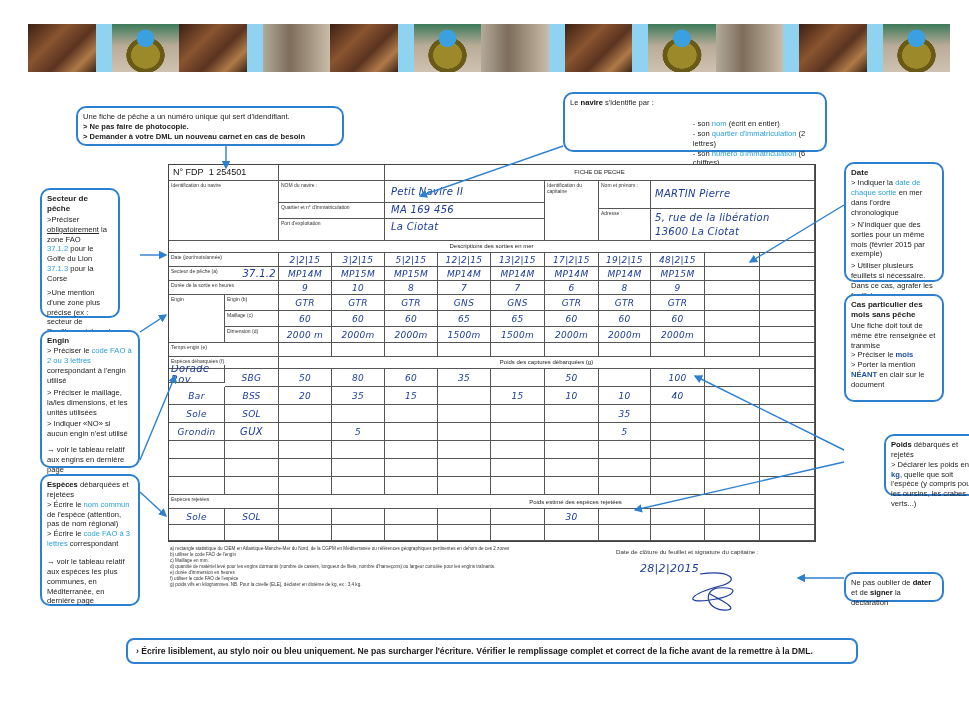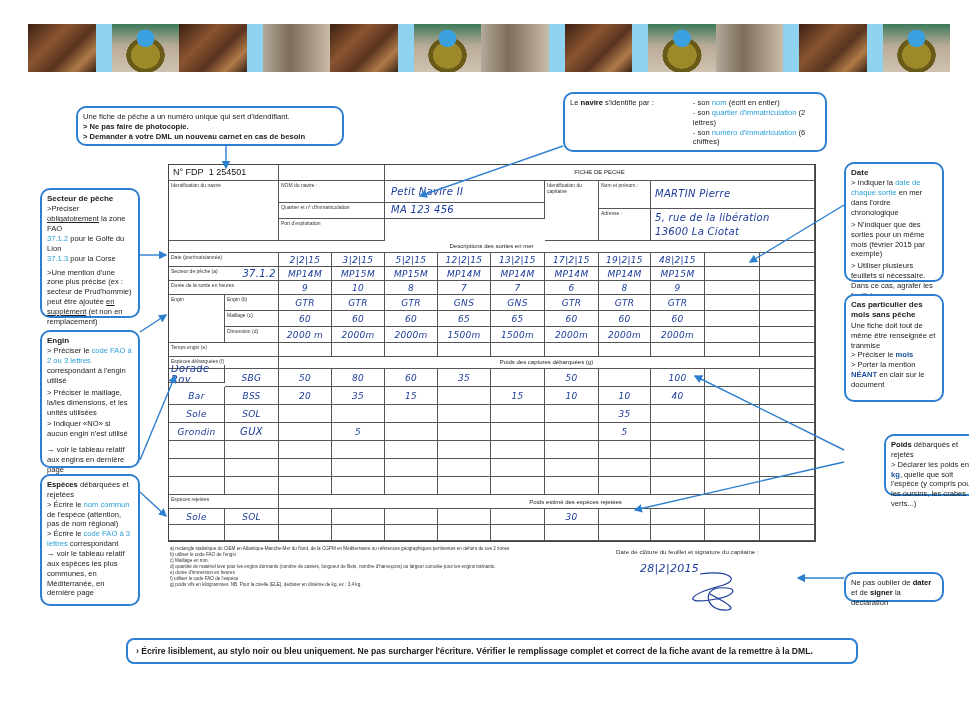--- a/index.html
+++ b/index.html
@@ -66,48 +66,48 @@
 <div class="callout" style="left:76px;top:106px;width:268px;height:40px;">
   <div>Une fiche de pêche a un numéro unique qui sert d'idendifiant.</div>
   <div style="font-weight:bold;">&gt; Ne pas faire de photocopie.</div>
   <div style="font-weight:bold;">&gt; Demander à votre DML un nouveau carnet en cas de besoin</div>
 </div>
 
 <div class="callout" style="left:563px;top:92px;width:264px;height:60px;display:flex;">
   <div style="white-space:nowrap;">
     <span>Le </span><b>navire</b><span> s'identifie par : </span>
   </div>
-  <div id="navire-items" style="margin-left:2px;">
+  <div id="navire-items" style="margin-left:2px;margin-top:21px;">
       <div><span>- son </span><span class="blue">nom</span><span> (écrit en entier)</span></div>
       <div><span>- son </span><span class="blue">quartier d'immatriculation</span><span> (2 lettres)</span></div>
       <div><span>- son </span><span class="blue">numéro d'immatriculation</span><span> (6 chiffres)</span></div>
     </div>
 </div>
 
-<div class="callout" style="left:40px;top:188px;width:100px;height:130px;">
+<div class="callout" style="left:40px;top:188px;width:80px;height:130px;">
   <div class="ttl">Secteur de pêche</div>
   <div><span>&gt;Préciser </span><span class="u">obligatoirement</span><span> la zone FAO</span></div>
   <div><span class="blue">37.1.2</span><span> pour le Golfe du Lion</span></div>
   <div><span class="blue">37.1.3</span><span> pour la Corse</span></div>
   <div style="margin-top:4px;"><span>&gt;Une mention d'une zone plus précise (ex : secteur de Prud'hommie) peut être ajoutée </span><span class="u">en supplément</span><span> (et non en remplacement)</span></div>
 </div>
 
 <div class="callout" style="left:40px;top:330px;width:100px;height:138px;">
   <div class="ttl">Engin</div>
   <div><span>&gt; Préciser le </span><span class="blue">code FAO à 2 ou 3 lettres</span><span> correspondant à l'engin utilisé</span></div>
   <div style="margin-top:2px;">&gt; Préciser le maillage, la/les dimensions, et les unités utilisées</div>
   <div style="margin-top:2px;">&gt; Indiquer «NO» si aucun engin n'est utilisé</div>
   <div style="margin-top:6px;">→ voir le tableau relatif aux engins en dernière page</div>
 </div>
 
 <div class="callout" style="left:40px;top:474px;width:100px;height:132px;">
   <div><b>Espèces</b><span> débarquées et rejetées</span></div>
   <div><span>&gt; Écrire le </span><span class="blue">nom commun</span><span> de l'espèce (attention, pas de nom régional)</span></div>
   <div><span>&gt; Écrire le </span><span class="blue">code FAO à 3 lettres</span><span> correspondant</span></div>
-  <div style="margin-top:0;">→ voir le tableau relatif aux espèces les plus communes, en Méditerranée, en dernière page</div>
+  <div style="margin-top:8px;">→ voir le tableau relatif aux espèces les plus communes, en Méditerranée, en dernière page</div>
 </div>
 
 <div class="callout" style="left:844px;top:162px;width:100px;height:120px;">
   <div class="ttl">Date</div>
   <div><span>&gt; Indiquer la </span><span class="blue">date de chaque sortie</span><span> en mer dans l'ordre chronologique</span></div>
   <div style="margin-top:2px;">&gt; N'indiquer que des sorties pour un même mois (février 2015 par exemple)</div>
   <div style="margin-top:2px;">&gt; Utiliser plusieurs feuillets si nécessaire. Dans ce cas, agrafer les feuillets</div>
 </div>
 
 <div class="callout" style="left:844px;top:294px;width:100px;height:108px;">
@@ -131,22 +131,23 @@
   <div class="fc" style="left:0;top:0;width:110px;height:16px;font-size:9px;color:#111;padding:2px 4px;">
     <span>N° FDP</span>&nbsp;&nbsp;<span>1 254501</span>
   </div>
   <div class="fc" style="left:110px;top:0;width:106px;height:16px;"></div>
   <div class="fc hdr" style="left:216px;top:0;width:430px;height:16px;padding-top:4px;">FICHE DE PECHE</div>
 
   <div class="fc lbl" style="left:0;top:16px;width:110px;height:60px;">Identification du navire</div>
   <div class="fc lbl" style="left:110px;top:16px;width:106px;height:22px;">NOM du navire :</div>
   <div class="fc hw" style="left:216px;top:16px;width:160px;height:22px;padding:5px 6px;">Petit Navire II</div>
   <div class="fc lbl" style="left:110px;top:38px;width:106px;height:16px;">Quartier et n° d'immatriculation</div>
-  <div class="fc hw" style="left:216px;top:38px;width:160px;height:16px;padding:1px 6px;">MA 123 456</div>
+  <div class="fc hw" style="left:216px;top:38px;width:160px;height:16px;padding:1px 6px;">MA 169 456</div>
   <div class="fc lbl" style="left:110px;top:54px;width:106px;height:22px;">Port d'exploitation</div>
+  <div class="fc hw" style="left:216px;top:54px;width:160px;height:22px;padding:2px 6px;">La Ciotat</div>
 
   <div class="fc lbl" style="left:376px;top:16px;width:54px;height:60px;">Identification du capitaine</div>
   <div class="fc lbl" style="left:430px;top:16px;width:52px;height:28px;">Nom et prénom :</div>
   <div class="fc hw" style="left:482px;top:16px;width:164px;height:28px;padding:7px 4px;">MARTIN Pierre</div>
   <div class="fc lbl" style="left:430px;top:44px;width:52px;height:32px;">Adresse :</div>
   <div class="fc hw" style="left:482px;top:44px;width:164px;height:32px;padding:2px 4px;line-height:14px;">
     <div>5, rue de la libération</div>
       <div>13600 La Ciotat</div>
   </div>
 

